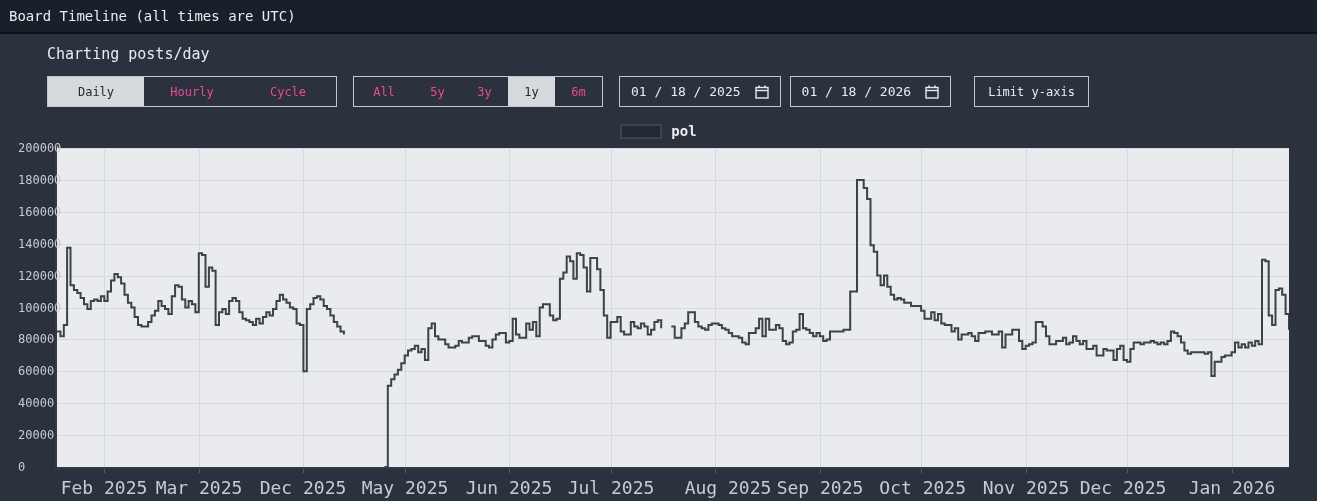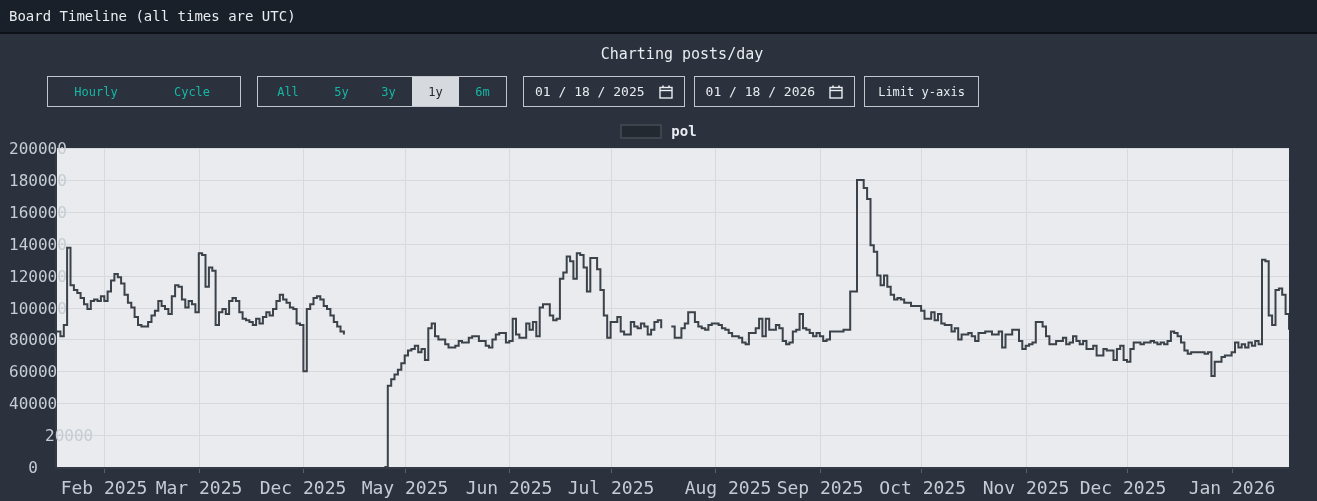--- a/index.html
+++ b/index.html
@@ -6,76 +6,77 @@
   html,body { margin:0; padding:0; }
   body {
     width:1317px; height:501px; overflow:hidden;
     background:#2b323d; color:#e9ecf0;
     font-family:"DejaVu Sans Mono","Liberation Mono",monospace;
   }
   .topbar {
     height:34px; background:#1a202a; border-bottom:2px solid #0e1218;
     display:flex; align-items:center; padding:0 9px; font-size:14px;
   }
-  .content { padding:11px 0 0 47px;text-align:center; }
+  .content { padding:11px 0 0 47px; }
   .subtitle { font-size:15px; margin:0 0 13px 0; }
   .controls { display:flex; height:31px; align-items:stretch; }
   .btn-group { display:flex; border:1px solid #c3c7cd; margin-right:16px; }
   .seg {
     display:flex; align-items:center; justify-content:center;
-    font-size:12px; color:#14b8a6; cursor:pointer; user-select:none;
+    font-size:12px; color:#ec4899; cursor:pointer; user-select:none;
   }
   .seg.w96 { width:96px; } .seg.w60 { width:60px; } .seg.w47 { width:47px; }
   .seg.active { background:#d6d9de; color:#22282f; }
   .date-input {
     display:flex; align-items:center; border:1px solid #c3c7cd;
     padding:0 11px; font-size:13px; margin-right:9px; cursor:text;
   }
   .date-input .cal { margin-left:14px; display:flex; align-items:center; cursor:pointer; }
   .limit-btn {
     display:flex; align-items:center; border:1px solid #c3c7cd;
-    padding:0 13px; font-size:12px; margin-left:0; cursor:pointer;
+    padding:0 13px; font-size:12px; margin-left:14px; cursor:pointer;
   }
   .legend-row {
     display:flex; justify-content:center; align-items:center;
     margin-top:16px; height:16px; cursor:pointer;
   }
   .legend-swatch { width:42px; height:15px; background:#232931; border:2px solid #3d444c; }
   .legend-label { font-size:14px; font-weight:bold; margin-left:9px; }
   .chart-wrap { position:relative; height:360px; margin-top:7px; }
   .plot {
     position:absolute; left:55px; top:2px; width:1234px; height:321px;
     background:#e9ebee; border-left:2px solid #333a45; border-bottom:2px solid #333a45;
   }
   .plot-inner { position:absolute; left:0; top:0; width:1232px; height:319px; overflow:hidden; }
   .vgrid { position:absolute; top:0; bottom:0; width:1px; background:#d6d9dd; }
   .hgrid { position:absolute; left:0; right:0; height:1px; background:#d6d9dd; }
   .line-svg { position:absolute; left:0; top:0; }
   .ytick {
-    position:absolute; left:9px; width:48px; text-align:center;
-    font-size:16px; color:#c6ccd4; line-height:13px;
+    position:absolute; left:18px; width:48px; text-align:left;
+    font-size:12px; color:#c6ccd4; line-height:13px;
   }
   .xtick {
     position:absolute; width:90px; text-align:center;
     font-size:18px; color:#c6ccd4; top:331px;
   }
   .xtickmark { position:absolute; width:1px; height:4px; background:#59606b; top:323px; }
 </style>
 </head>
 <body>
 
 <div class="topbar">
   <span>Board Timeline (all times are UTC)</span>
 </div>
 
 <div class="content">
   <div class="subtitle">Charting posts/day</div>
 
   <div class="controls">
     <div class="btn-group">
+      <div class="seg w96 active">Daily</div>
       <div class="seg w96">Hourly</div>
       <div class="seg w96">Cycle</div>
     </div>
 
     <div class="btn-group">
       <div class="seg w60">All</div>
       <div class="seg w47">5y</div>
       <div class="seg w47">3y</div>
       <div class="seg w47 active">1y</div>
       <div class="seg w47">6m</div>
@@ -139,21 +140,21 @@
         <div class="vgrid" style="left: 969px;"></div>
         <div class="vgrid" style="left: 1070px;"></div>
         <div class="vgrid" style="left: 1175px;"></div>
         <svg class="line-svg" width="1232" height="319" viewBox="0 0 1232 319">
           <path d="M0.0 183.4H3.4V188.2H6.8V177.0H10.1V99.7H13.5V137.2H16.9V142.0H20.3V145.1H23.6V149.9H27.0V156.3H30.4V161.1H33.8V153.1H37.1V151.5H40.5V153.1H43.9V148.3H47.3V153.1H50.6V143.5H54.0V132.4H57.4V126.0H60.8V129.2H64.1V135.6H67.5V146.7H70.9V154.7H74.3V159.5H77.6V169.1H81.0V177.0H84.4V178.6H87.8V178.6H91.1V173.9H94.5V167.5H97.9V162.7H101.3V153.1H104.6V157.9H108.0V161.1H111.4V165.9H114.8V148.3H118.1V137.2H121.5V138.8H124.9V151.5H128.3V159.5H131.6V153.1H135.0V156.3H138.4V164.3H141.8V105.3H145.1V106.9H148.5V138.8H151.9V119.6H155.3V122.8H158.6V177.0H162.0V164.3H165.4V161.1H168.8V165.9H172.1V153.1H175.5V149.9H178.9V153.1H182.3V164.3H185.6V170.7H189.0V172.3H192.4V173.9H195.8V177.0H199.1V170.7H202.5V175.4H205.9V169.1H209.3V164.3H212.6V167.5H216.0V161.1H219.4V153.1H222.8V146.7H226.1V151.5H229.5V154.7H232.9V159.5H236.3V161.1H239.6V175.4H243.0V177.0H246.4V223.3H249.8V161.1H253.2V156.3H256.5V149.9H259.9V148.3H263.3V151.5H266.7V157.9H270.0V161.1H273.4V167.5H276.8V173.9H280.2V178.6H283.5V183.4H286.9V186.6M327.4 319.0H330.8V237.7H334.2V231.3H337.5V226.5H340.9V221.7H344.3V215.3H347.7V207.4H351.0V202.6H354.4V201.0H357.8V197.8H361.2V204.2H364.5V201.0H367.9V212.1H371.3V180.2H374.7V175.4H378.0V188.2H381.4V191.4H384.8V191.4H388.2V196.2H391.5V199.4H394.9V199.4H398.3V197.8H401.7V193.0H405.0V194.6H408.4V194.6H411.8V189.8H415.2V188.2H418.5V188.2H421.9V193.0H425.3V193.0H428.7V197.8H432.0V199.4H435.4V191.4H438.8V186.6H442.2V185.0H445.5V185.0H448.9V194.6H452.3V193.0H455.7V170.7H459.0V186.6H462.4V189.8H465.8V189.8H469.2V175.4H472.5V181.8H475.9V173.9H479.3V188.2H482.7V159.5H486.0V156.3H489.4V156.3H492.8V167.5H496.2V172.3H499.6V170.7H502.9V130.8H506.3V124.4H509.7V108.5H513.1V113.2H516.4V130.8H519.8V105.3H523.2V106.9H526.6V119.6H529.9V143.5H533.3V110.1H536.7V110.1H540.1V121.2H543.4V142.0H546.8V167.5H550.2V189.8H553.6V173.9H556.9V173.9H560.3V169.1H563.7V183.4H567.1V186.6H570.4V186.6H573.8V173.9H577.2V178.6H580.6V180.2H583.9V175.4H587.3V178.6H590.7V186.6H594.1V181.8H597.4V173.9H600.8V172.3H604.2V180.2M614.3 178.6H617.7V189.8H621.1V189.8H624.4V180.2H627.8V175.4H631.2V164.3H634.6V164.3H637.9V173.9H641.3V178.6H644.7V180.2H648.1V181.8H651.4V177.0H654.8V175.4H658.2V175.4H661.6V177.0H664.9V180.2H668.3V181.8H671.7V185.0H675.1V188.2H678.4V188.2H681.8V189.8H685.2V194.6H688.6V196.2H691.9V185.0H695.3V185.0H698.7V180.2H702.1V170.7H705.4V188.2H708.8V170.7H712.2V181.8H715.6V181.8H718.9V177.0H722.3V180.2H725.7V193.0H729.1V196.2H732.4V194.6H735.8V183.4H739.2V181.8H742.6V165.9H746.0V180.2H749.3V181.8H752.7V185.0H756.1V188.2H759.5V185.0H762.8V188.2H766.2V193.0H769.6V191.4H773.0V183.4H776.3V183.4H779.7V183.4H783.1V183.4H786.5V181.8H789.8V181.8H793.2V143.5H796.6V143.5H800.0V31.9H803.3V31.9H806.7V39.9H810.1V51.0H813.5V97.3H816.8V103.7H820.2V127.6H823.6V137.2H827.0V127.6H830.3V138.8H833.7V146.7H837.1V151.5H840.5V149.9H843.8V151.5H847.2V154.7H850.6V154.7H854.0V157.9H857.3V157.9H860.7V157.9H864.1V162.7H867.5V170.7H870.8V170.7H874.2V164.3H877.6V172.3H881.0V165.9H884.3V175.4H887.7V177.0H891.1V177.0H894.5V183.4H897.8V180.2H901.2V191.4H904.6V186.6H908.0V186.6H911.3V185.0H914.7V188.2H918.1V193.0H921.5V185.0H924.8V185.0H928.2V183.4H931.6V183.4H935.0V186.6H938.3V186.6H941.7V183.4H945.1V199.4H948.5V186.6H951.8V186.6H955.2V181.8H958.6V181.8H962.0V193.0H965.3V201.0H968.7V197.8H972.1V196.2H975.5V194.6H978.8V173.9H982.2V173.9H985.6V178.6H989.0V188.2H992.4V196.2H995.7V196.2H999.1V193.0H1002.5V193.0H1005.9V189.8H1009.2V196.2H1012.6V194.6H1016.0V188.2H1019.4V193.0H1022.7V196.2H1026.1V193.0H1029.5V201.0H1032.9V201.0H1036.2V197.8H1039.6V207.4H1043.0V207.4H1046.4V201.0H1049.7V202.6H1053.1V202.6H1056.5V212.1H1059.9V201.0H1063.2V197.8H1066.6V212.1H1070.0V213.7H1073.4V201.0H1076.7V194.6H1080.1V194.6H1083.5V196.2H1086.9V194.6H1090.2V194.6H1093.6V193.0H1097.0V194.6H1100.4V196.2H1103.7V194.6H1107.1V196.2H1110.5V193.0H1113.9V183.4H1117.2V185.0H1120.6V188.2H1124.0V194.6H1127.4V202.6H1130.7V205.8H1134.1V204.2H1137.5V204.2H1140.9V204.2H1144.2V204.2H1147.6V205.8H1151.0V204.2H1154.4V228.1H1157.7V213.7H1161.1V213.7H1164.5V208.9H1167.9V207.4H1171.2V207.4H1174.6V204.2H1178.0V194.6H1181.4V199.4H1184.7V196.2H1188.1V199.4H1191.5V194.6H1194.9V197.8H1198.2V193.0H1201.6V196.2H1205.0V111.7H1208.4V113.2H1211.7V167.5H1215.1V177.0H1218.5V142.0H1221.9V140.4H1225.2V146.7H1228.6V165.9H1232.0V181.8" fill="none" stroke="#3b424a" stroke-width="2"></path>
         </svg>
       </div>
   </div>
   <div id="axis-layer">
       <div class="ytick" style="top: 315px;">0</div>
-      <div class="ytick" style="top: 283.1px; margin-left: 36px;">20000</div>
+      <div class="ytick" style="top: 283.1px;">20000</div>
       <div class="ytick" style="top: 251.2px;">40000</div>
       <div class="ytick" style="top: 219.3px;">60000</div>
       <div class="ytick" style="top: 187.4px;">80000</div>
       <div class="ytick" style="top: 155.5px;">100000</div>
       <div class="ytick" style="top: 123.6px;">120000</div>
       <div class="ytick" style="top: 91.7px;">140000</div>
       <div class="ytick" style="top: 59.8px;">160000</div>
       <div class="ytick" style="top: 27.9px;">180000</div>
       <div class="ytick" style="top: -4px;">200000</div>
       <div class="xtickmark" style="left: 104px;"></div>

